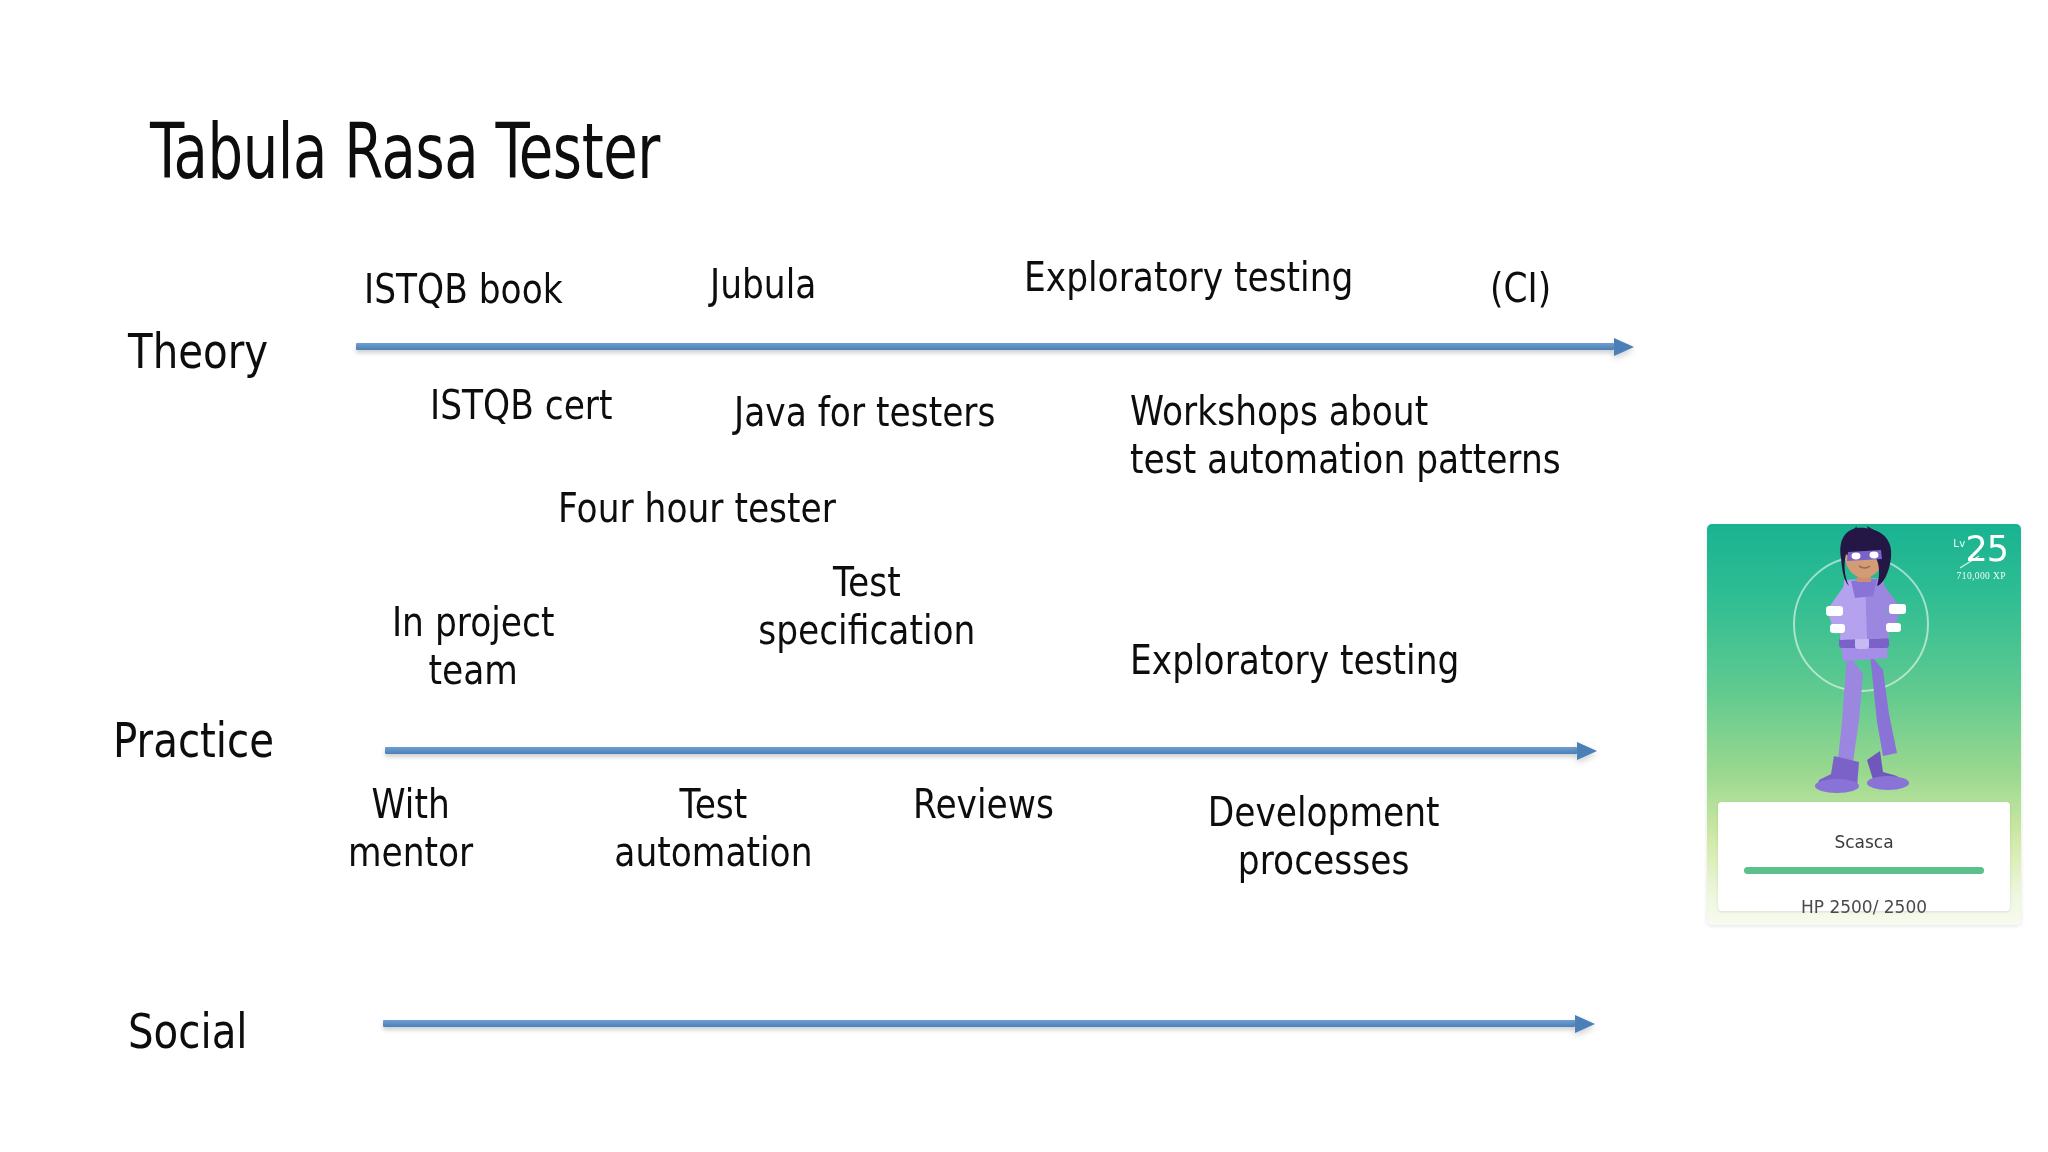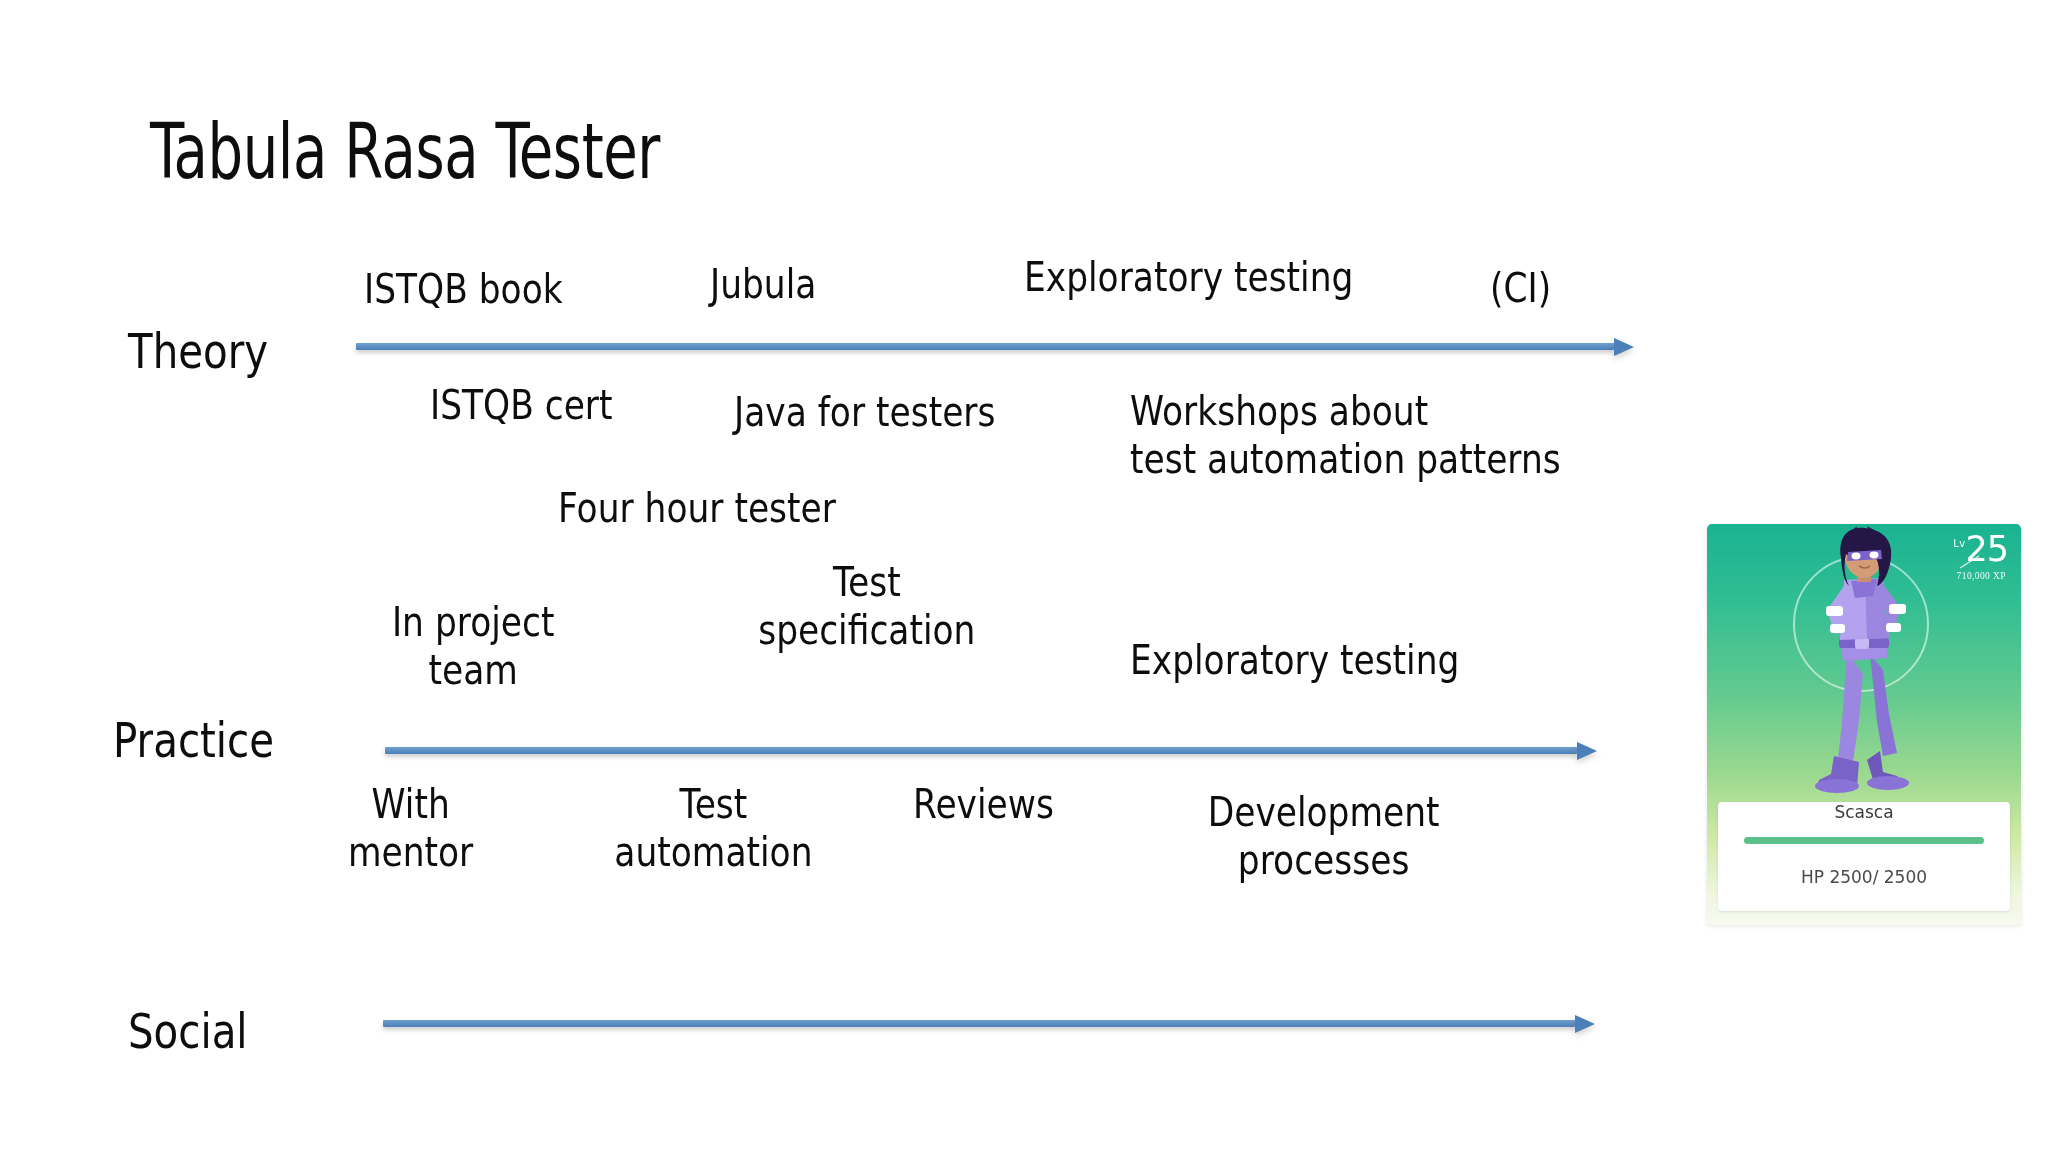--- a/index.html
+++ b/index.html
@@ -161,21 +161,21 @@
     left: 11px;
     top: 278px;
     width: 292px;
     height: 109px;
     background: #ffffff;
     border-radius: 4px;
     box-shadow: 0 1px 3px rgba(0,0,0,0.10);
     text-align: center;
   }
   .char-name {
-    margin-top: 0;
+    margin-top: 30px;
     font-size: 17px;
     color: #3b3b3b;
     font-family: "DejaVu Sans", sans-serif;
   }
   .hp-bar {
     margin: 15px auto 0 auto;
     width: 240px;
     height: 7px;
     border-radius: 4px;
     background: #5cc08a;

